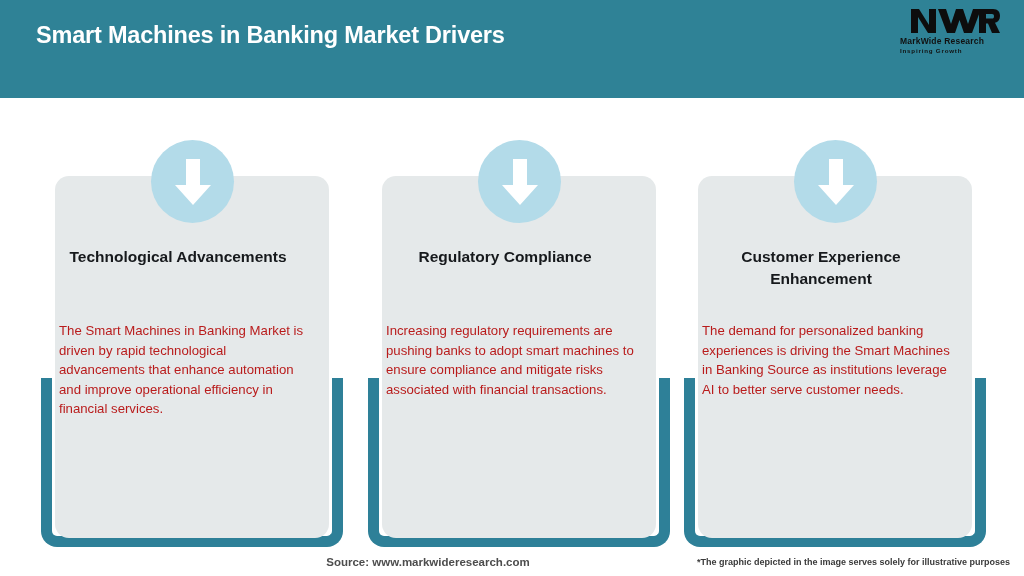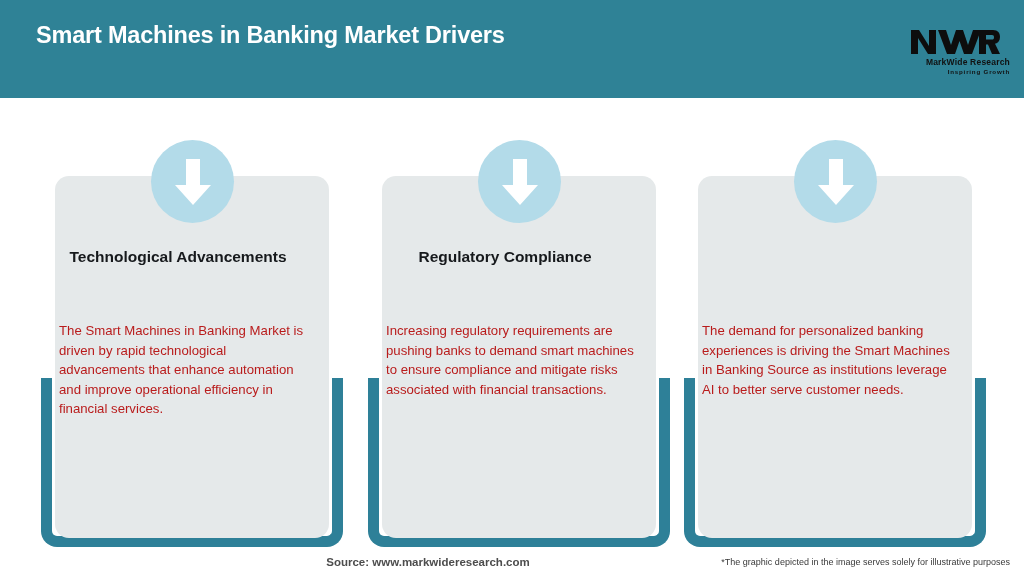--- a/index.html
+++ b/index.html
@@ -34,24 +34,24 @@
     font-weight: bold;
     color: #ffffff;
     letter-spacing: -0.2px;
     white-space: nowrap;
   }
 
   
   .logo {
     position: absolute;
     right: 14px;
-    top: 26px;
+    top: 5px;
     width: 110px;
     height: 58px;
-    text-align: right;
+    text-align: left;
   }
   .logo-mark {
     display: block;
     margin: 0 auto;
   }
   .logo-name {
     display: block;
     font-size: 8.5px;
     font-weight: bold;
     color: #111111;
@@ -167,20 +167,21 @@
     font-weight: bold;
     color: #4d4d4d;
   }
   .footer-note {
     position: absolute;
     right: 14px;
     top: 557px;
     font-size: 9px;
     color: #3a3a3a;
     white-space: nowrap;
+    font-weight: bold;
   }
 </style>
 </head>
 <body>
 
 <div class="header">
   <div class="header-title">Smart Machines in Banking Market Drivers</div>
 
   <div class="logo">
     <svg class="logo-mark" width="92" height="30" viewBox="0 0 92 30">
@@ -209,30 +210,31 @@
 
   <div class="card-wrap c2">
     <div class="frame"></div>
     <div class="card"></div>
     <div class="icon-circle">
       <svg class="arrow-svg" width="42" height="50" viewBox="0 0 42 50">
         <path d="M14 2 L28 2 L28 28 L39 28 L21 48 L3 28 L14 28 Z" fill="#ffffff"></path>
       </svg>
     </div>
     <div class="card-title">Regulatory Compliance</div>
-    <div class="card-body">Increasing regulatory requirements are pushing banks to demand smart machines to ensure compliance and mitigate risks associated with financial transactions.</div>
+    <div class="card-body">Increasing regulatory requirements are pushing banks to adopt smart machines to ensure compliance and mitigate risks associated with financial transactions.</div>
   </div>
 
   <div class="card-wrap c3">
     <div class="frame"></div>
     <div class="card"></div>
     <div class="icon-circle">
       <svg class="arrow-svg" width="42" height="50" viewBox="0 0 42 50">
         <path d="M14 2 L28 2 L28 28 L39 28 L21 48 L3 28 L14 28 Z" fill="#ffffff"></path>
       </svg>
     </div>
+    <div class="card-title">Customer Experience Enhancement</div>
     <div class="card-body">The demand for personalized banking experiences is driving the Smart Machines in Banking Source as institutions leverage AI to better serve customer needs.</div>
   </div>
 
 </div>
 
 <div class="footer-source">Source: www.markwideresearch.com</div>
 <div class="footer-note">*The graphic depicted in the image serves solely for illustrative purposes</div>
 
 </body></html>

